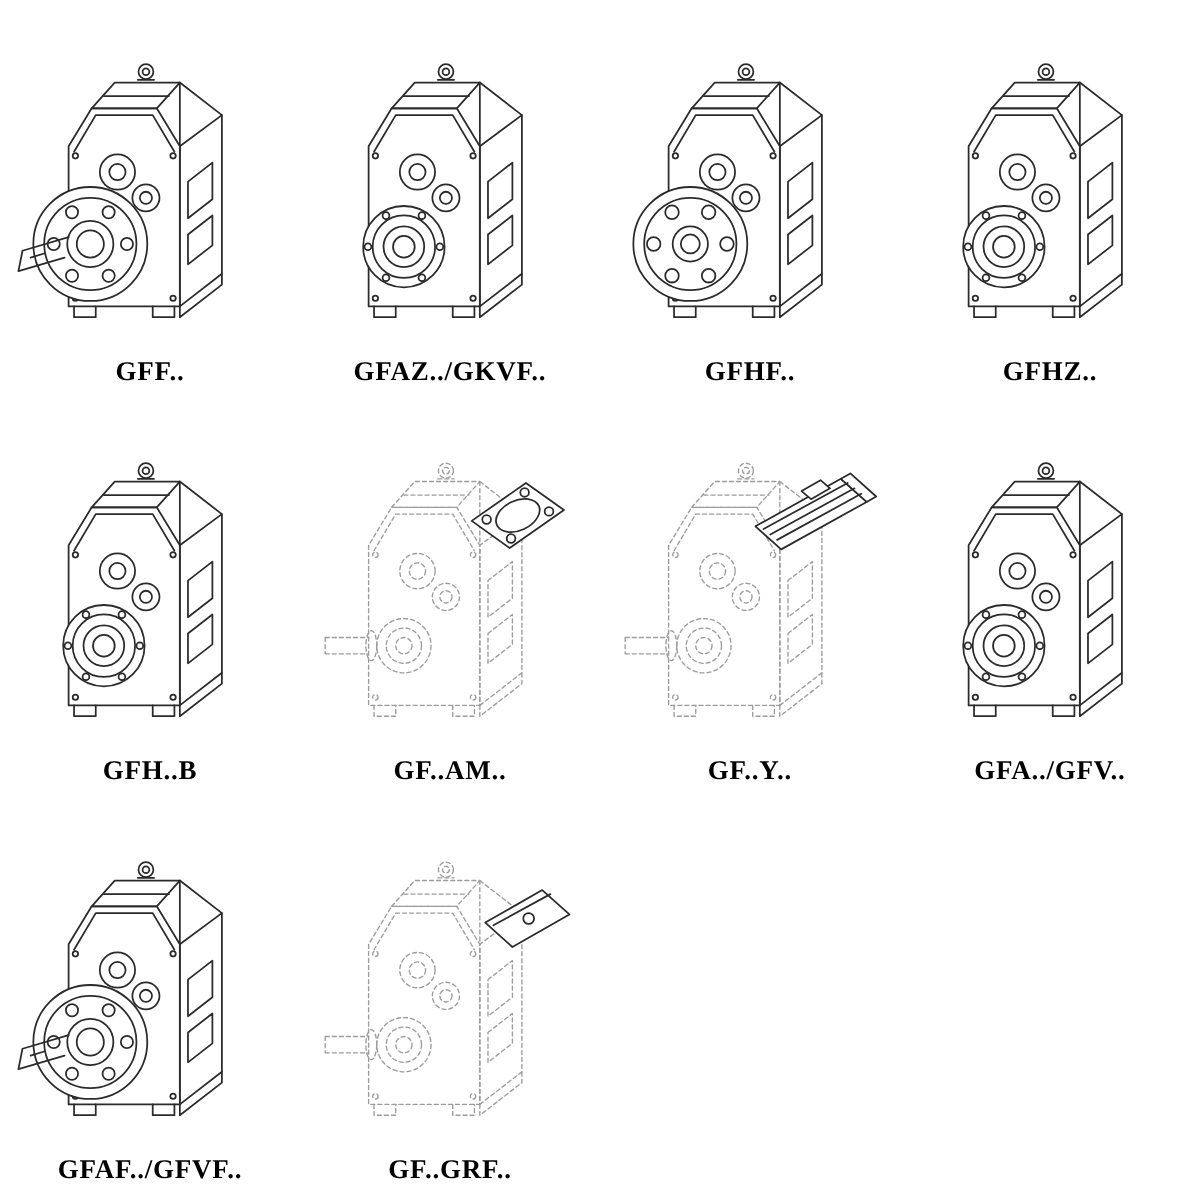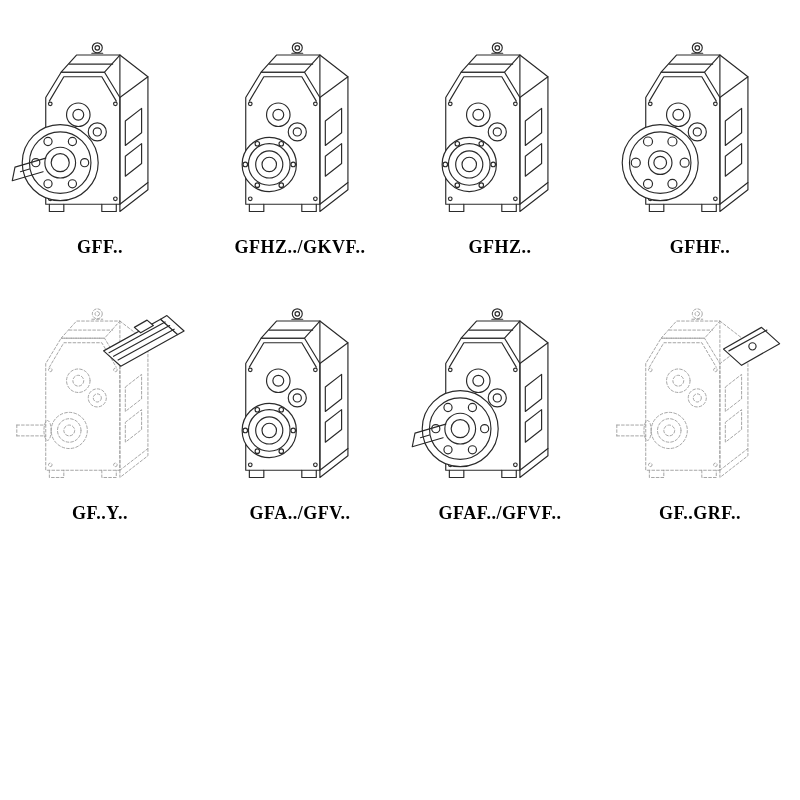--- a/index.html
+++ b/index.html
@@ -198,39 +198,51 @@
     <svg class="drawing" viewBox="0 0 200 230">
       <use href="#gearbox-flange-shaft"></use>
     </svg>
     <figcaption class="label">GFF..</figcaption>
   </figure>
 
   <figure class="cell">
     <svg class="drawing" viewBox="0 0 200 230">
       <use href="#gearbox-hollow-shaft"></use>
     </svg>
-    <figcaption class="label">GFHZ../GKVF..</figcaption>
+    <figcaption class="label">GFAZ../GKVF..</figcaption>
+  </figure>
+
+  <figure class="cell">
+    <svg class="drawing" viewBox="0 0 200 230">
+      <use href="#gearbox-flange"></use>
+    </svg>
+    <figcaption class="label">GFHF..</figcaption>
   </figure>
 
   <figure class="cell">
     <svg class="drawing" viewBox="0 0 200 230">
       <use href="#gearbox-hollow-shaft"></use>
     </svg>
     <figcaption class="label">GFHZ..</figcaption>
   </figure>
 
-  <figure class="cell">
-    <svg class="drawing" viewBox="0 0 200 230">
-      <use href="#gearbox-flange"></use>
-    </svg>
-    <figcaption class="label">GFHF..</figcaption>
-  </figure>
-
-
-
+
+  <figure class="cell">
+    <svg class="drawing" viewBox="0 0 200 230">
+      <use href="#gearbox-hollow-shaft"></use>
+    </svg>
+    <figcaption class="label">GFH..B</figcaption>
+  </figure>
+
+  <figure class="cell">
+    <svg class="drawing" viewBox="0 0 200 230">
+      <use href="#gearbox-iec-adapter"></use>
+    </svg>
+    <figcaption class="label">GF..AM..</figcaption>
+  </figure>
 
   <figure class="cell">
     <svg class="drawing" viewBox="0 0 200 230">
       <use href="#gearbox-motor-mounted"></use>
     </svg>
     <figcaption class="label">GF..Y..</figcaption>
   </figure>
 
   <figure class="cell">
     <svg class="drawing" viewBox="0 0 200 230">

